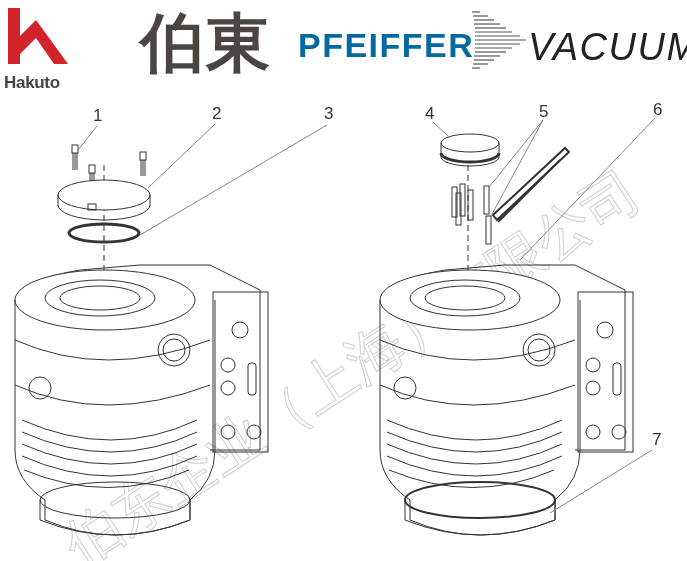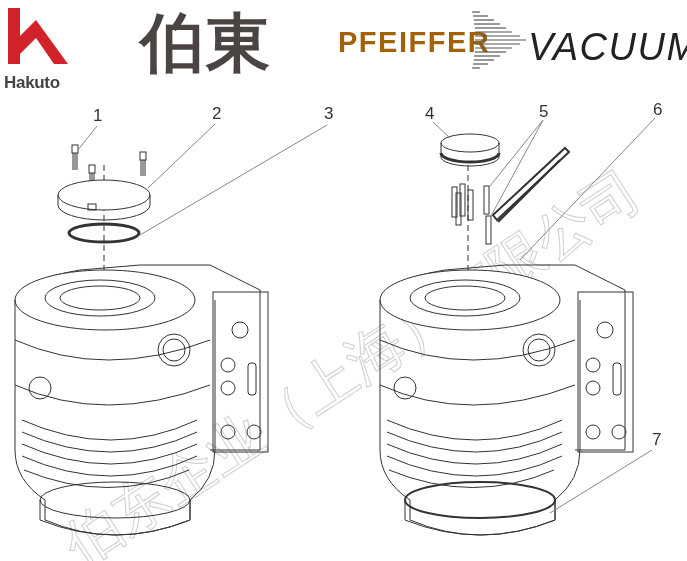--- a/index.html
+++ b/index.html
@@ -1,21 +1,21 @@
 <!DOCTYPE html>
 <html><head>
 <meta charset="utf-8">
 <style>
   html,body{margin:0;padding:0;background:#fff;}
   body{width:687px;height:561px;position:relative;overflow:hidden;font-family:"Liberation Sans","DejaVu Sans",sans-serif;}
   .abs{position:absolute;}
   .hakuto-mark{left:6px;top:6px;width:64px;height:62px;}
   .hakuto-word{left:4px;top:66px;font-size:17px;font-weight:bold;color:#444;letter-spacing:-0.3px;margin-top:7px;}
   .hakuto-cjk{left:92px;top:8px;font-size:64px;line-height:70px;color:#4a4443;font-family:"DejaVu Sans",sans-serif;font-weight:bold;letter-spacing:2px;margin-left:48px;}
-  .pfeiffer{left:298px;top:26px;font-size:29px;font-weight:bold;color:#a16207;letter-spacing:1.5px;margin-left:40px;}
+  .pfeiffer{left:298px;top:26px;font-size:34px;font-weight:bold;color:#0369a1;letter-spacing:1.5px;}
   .vacuum{left:528px;top:26px;font-size:38px;color:#222;font-style:italic;letter-spacing:1.5px;}
   .fan{left:470px;top:8px;width:60px;height:64px;}
   .callout{font-size:17px;color:#333;}
   svg.draw{position:absolute;left:0;top:0;}
   .wm{position:absolute;font-size:56px;color:transparent;-webkit-text-stroke:1px #cfcfcf;transform-origin:left top;white-space:nowrap;font-family:"DejaVu Sans",sans-serif;}
 </style>
 </head>
 <body>
 
 <div class="abs hakuto-mark">

